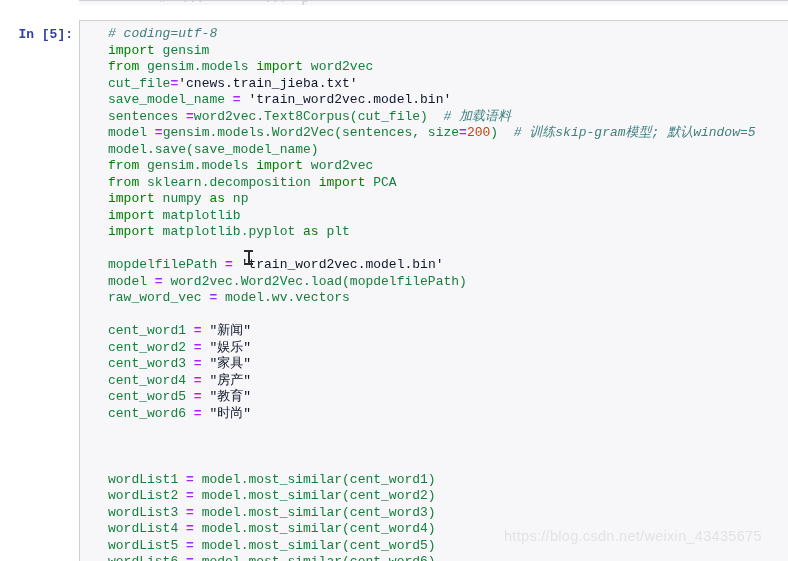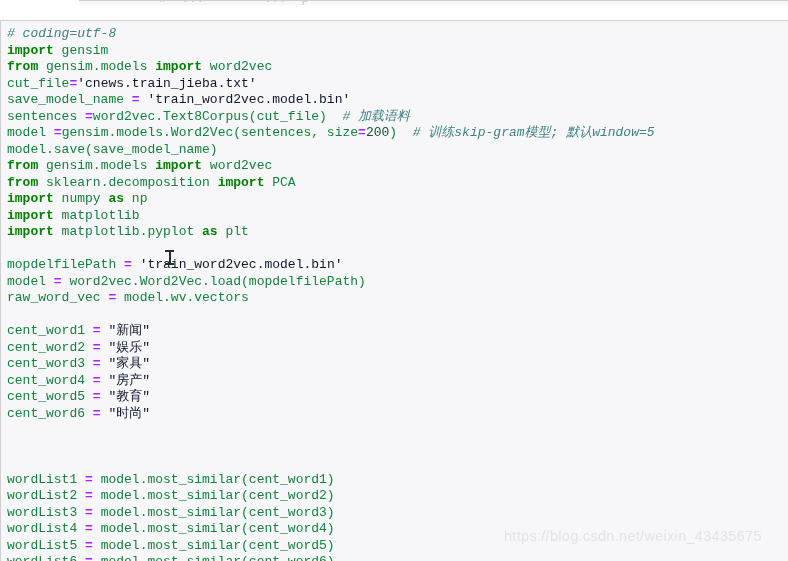--- a/index.html
+++ b/index.html
@@ -83,29 +83,29 @@
   pre.code {
     margin: 0;
     font-family: "Liberation Mono", monospace;
     font-size: 13px;
     line-height: 16.5px;
     color: #1f1f1f;
     white-space: pre;
     letter-spacing: 0px;
     tab-size: 4;
   }
-  .ln { display: block; height: 16.5px; }
+  .ln { display: block; height: 16.5px; margin-left: 22px; }
 
   
   .c  { color: #408080; font-style: italic; }   
-  .k  { color: #008000; font-weight: bold; }                       
+  .k  { color: #008000; font-weight: normal; }                       
   .n  { color: #15803d; }                       
   .s  { color: #0f172a; }                       
   .op { color: #aa22ff; font-weight: bold; }    
-  .mi { color: #14532d; }                       
+  .mi { color: #c2410c; }                       
 
   
   .caret {
     position: absolute;
     left: 168px;
     top: 230px;
     width: 9px;
     height: 15px;
     pointer-events: none;
   }
@@ -132,20 +132,21 @@
 <body>
 
 <div id="notebook">
 
   <div class="prev-cell-sliver">
     <span class="ghost">#  ...        ...  p</span>
   </div>
 
   <div class="cell">
 
+    <div class="prompt">In [5]:</div>
 
     <div class="input-area">
       <pre class="code" id="code-pre"><span class="ln"><span class="c"># coding=utf-8</span></span><span class="ln"><span class="k">import</span><span class="n"> gensim</span></span><span class="ln"><span class="k">from</span><span class="n"> gensim.models </span><span class="k">import</span><span class="n"> word2vec</span></span><span class="ln"><span class="n">cut_file</span><span class="op">=</span><span class="s">'cnews.train_jieba.txt'</span></span><span class="ln"><span class="n">save_model_name </span><span class="op">=</span><span class="s"> 'train_word2vec.model.bin'</span></span><span class="ln"><span class="n">sentences </span><span class="op">=</span><span class="n">word2vec.Text8Corpus(cut_file)</span><span class="n">  </span><span class="c"># 加载语料</span></span><span class="ln"><span class="n">model </span><span class="op">=</span><span class="n">gensim.models.Word2Vec(sentences, size</span><span class="op">=</span><span class="mi">200</span><span class="n">)</span><span class="n">  </span><span class="c"># 训练skip-gram模型; 默认window=5</span></span><span class="ln"><span class="n">model.save(save_model_name)</span></span><span class="ln"><span class="k">from</span><span class="n"> gensim.models </span><span class="k">import</span><span class="n"> word2vec</span></span><span class="ln"><span class="k">from</span><span class="n"> sklearn.decomposition </span><span class="k">import</span><span class="n"> PCA</span></span><span class="ln"><span class="k">import</span><span class="n"> numpy </span><span class="k">as</span><span class="n"> np</span></span><span class="ln"><span class="k">import</span><span class="n"> matplotlib</span></span><span class="ln"><span class="k">import</span><span class="n"> matplotlib.pyplot </span><span class="k">as</span><span class="n"> plt</span></span><span class="ln">&nbsp;</span><span class="ln"><span class="n">mopdelfilePath </span><span class="op">=</span><span class="s"> 'train_word2vec.model.bin'</span></span><span class="ln"><span class="n">model </span><span class="op">=</span><span class="n"> word2vec.Word2Vec.load(mopdelfilePath)</span></span><span class="ln"><span class="n">raw_word_vec </span><span class="op">=</span><span class="n"> model.wv.vectors</span></span><span class="ln">&nbsp;</span><span class="ln"><span class="n">cent_word1 </span><span class="op">=</span><span class="s"> "新闻"</span></span><span class="ln"><span class="n">cent_word2 </span><span class="op">=</span><span class="s"> "娱乐"</span></span><span class="ln"><span class="n">cent_word3 </span><span class="op">=</span><span class="s"> "家具"</span></span><span class="ln"><span class="n">cent_word4 </span><span class="op">=</span><span class="s"> "房产"</span></span><span class="ln"><span class="n">cent_word5 </span><span class="op">=</span><span class="s"> "教育"</span></span><span class="ln"><span class="n">cent_word6 </span><span class="op">=</span><span class="s"> "时尚"</span></span><span class="ln">&nbsp;</span><span class="ln">&nbsp;</span><span class="ln">&nbsp;</span><span class="ln"><span class="n">wordList1 </span><span class="op">=</span><span class="n"> model.most_similar(cent_word1)</span></span><span class="ln"><span class="n">wordList2 </span><span class="op">=</span><span class="n"> model.most_similar(cent_word2)</span></span><span class="ln"><span class="n">wordList3 </span><span class="op">=</span><span class="n"> model.most_similar(cent_word3)</span></span><span class="ln"><span class="n">wordList4 </span><span class="op">=</span><span class="n"> model.most_similar(cent_word4)</span></span><span class="ln"><span class="n">wordList5 </span><span class="op">=</span><span class="n"> model.most_similar(cent_word5)</span></span><span class="ln"><span class="n">wordList6 </span><span class="op">=</span><span class="n"> model.most_similar(cent_word6)</span></span></pre>
 
       <div class="caret" style="left: 164px; top: 229px;">
         <div class="cap top"></div>
         <div class="bar"></div>
         <div class="cap bot"></div>
       </div>
     </div>

